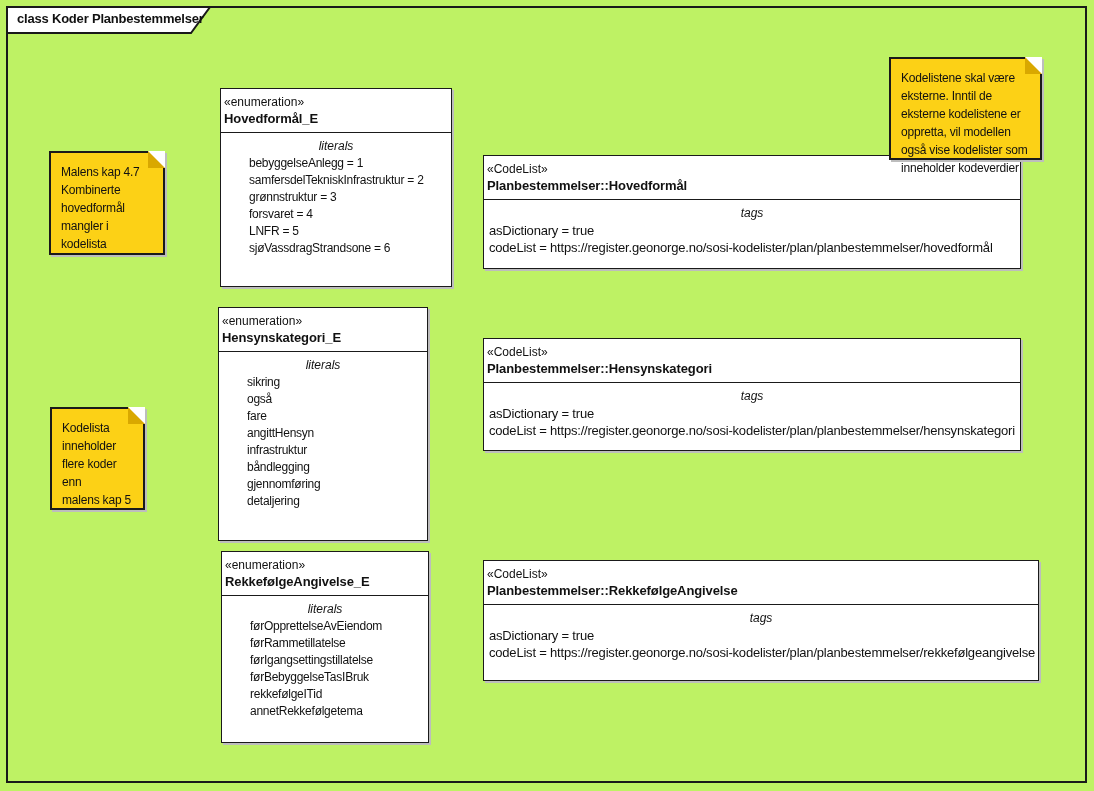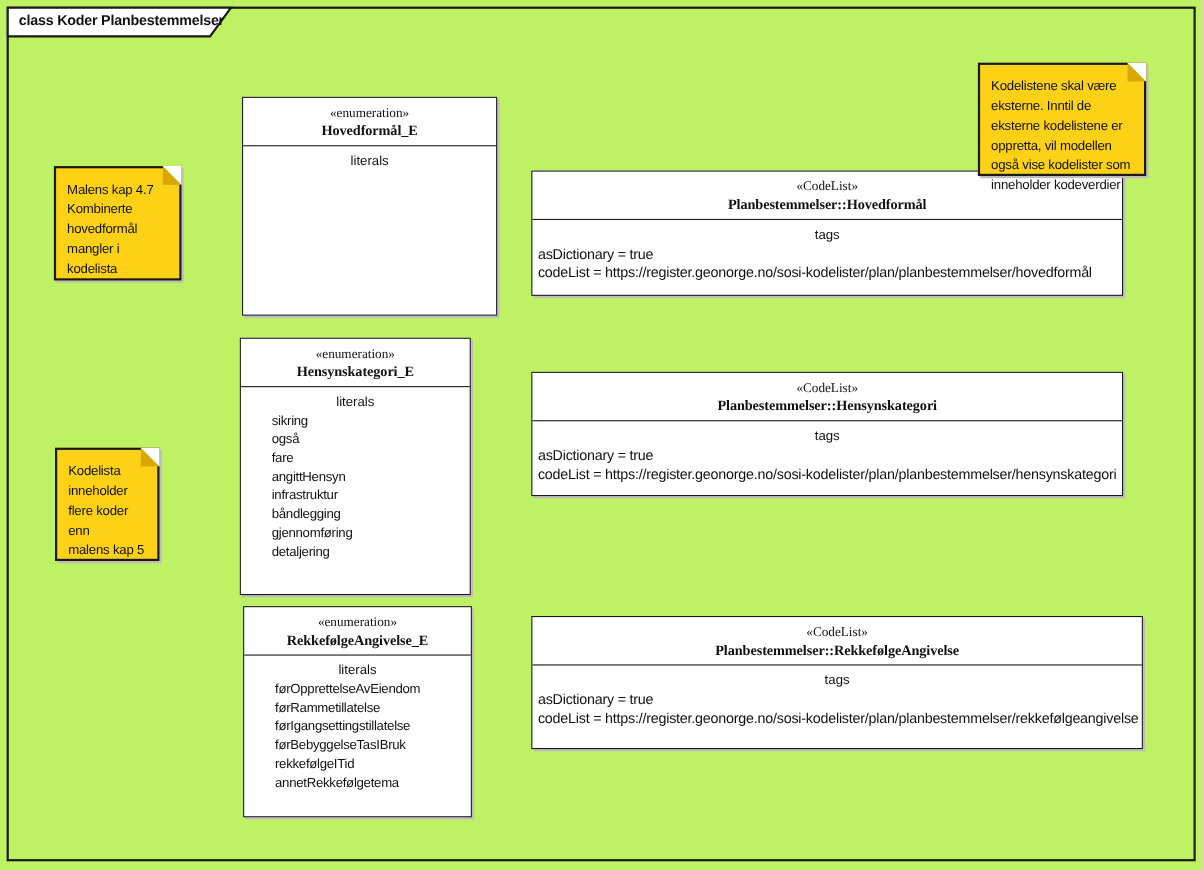--- a/index.html
+++ b/index.html
@@ -16,26 +16,26 @@
   .tab-title{
     position:absolute;left:17px;top:11px;z-index:4;
     font-size:13px;font-weight:bold;letter-spacing:-0.2px;white-space:nowrap;
   }
   
   .uml-box{
     position:absolute;background:#ffffff;border:1.5px solid #1a1a1a;box-sizing:border-box;
     box-shadow:2px 2px 0 #bdbdbd;z-index:2;
   }
   .box-header{
-    border-bottom:1.5px solid #1a1a1a;text-align:center;padding:5px 3px 5px;font-family:Liberation Serif, serif;
+    border-bottom:1.5px solid #1a1a1a;padding:5px 3px 5px;
   }
   .stereotype{font-size:12px;line-height:16px;}
   .box-name{font-size:13px;font-weight:bold;line-height:17px;letter-spacing:-0.1px;}
   .box-body{padding:5px 0 0 0;}
-  .section-label{font-size:12px;text-align:center;line-height:17px;}
+  .section-label{font-size:12px;font-style:italic;text-align:center;line-height:17px;}
   .literal-line{font-size:12px;line-height:17px;padding-left:28px;letter-spacing:-0.25px;white-space:nowrap;}
   .tag-line{font-size:13px;line-height:17px;padding-left:5px;letter-spacing:-0.2px;white-space:nowrap;overflow:hidden;}
   
   .enum-0{left:220px;top:88px;width:232px;height:199px;}
   .enum-1{left:218px;top:307px;width:210px;height:234px;}
   .enum-2{left:221px;top:551px;width:208px;height:192px;}
   .cl-0{left:483px;top:155px;width:538px;height:114px;}
   .cl-1{left:483px;top:338px;width:538px;height:113px;}
   .cl-2{left:483px;top:560px;width:556px;height:121px;}
   
@@ -68,20 +68,28 @@
   </svg>
   <div class="tab-title">class Koder Planbestemmelser</div>
 
   <div class="uml-box enum-0">
     <div class="box-header">
       <div class="stereotype">«enumeration»</div>
       <div class="box-name">Hovedformål_E</div>
     </div>
     <div class="box-body">
       <div class="section-label">literals</div>
+      <div>
+          <div class="literal-line">bebyggelseAnlegg = 1</div>
+          <div class="literal-line">samfersdelTekniskInfrastruktur = 2</div>
+          <div class="literal-line">grønnstruktur = 3</div>
+          <div class="literal-line">forsvaret = 4</div>
+          <div class="literal-line">LNFR = 5</div>
+          <div class="literal-line">sjøVassdragStrandsone = 6</div>
+        </div>
     </div>
   </div>
 
   <div class="uml-box enum-1">
     <div class="box-header">
       <div class="stereotype">«enumeration»</div>
       <div class="box-name">Hensynskategori_E</div>
     </div>
     <div class="box-body">
       <div class="section-label">literals</div>

